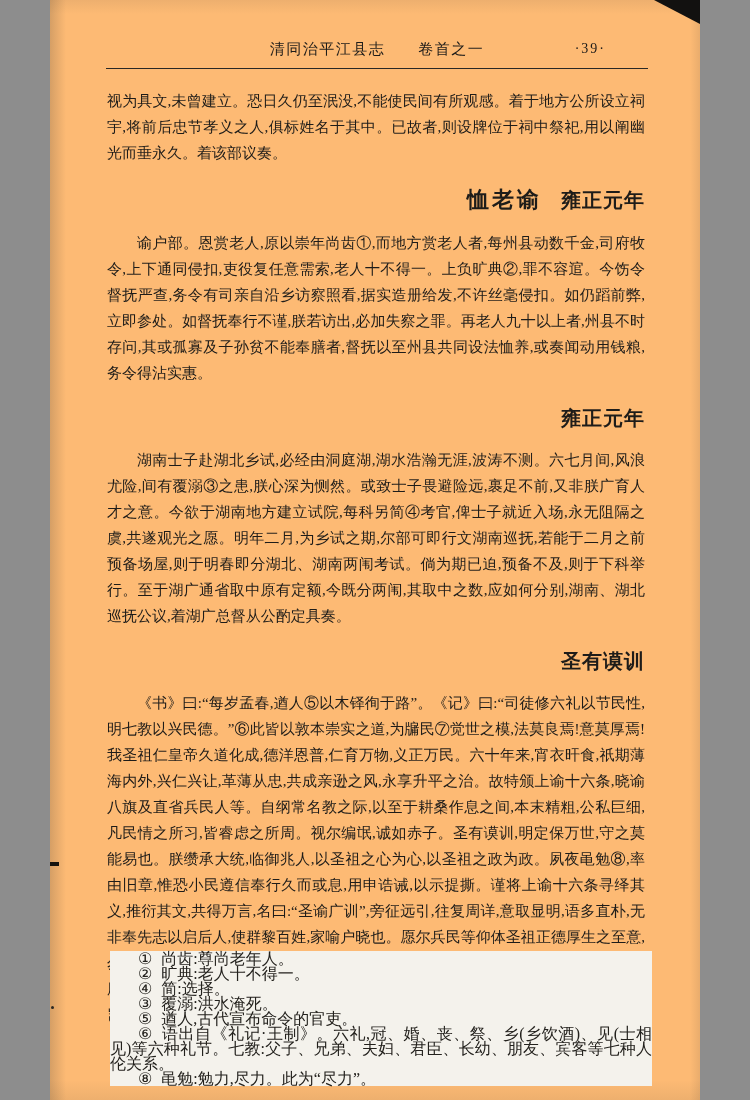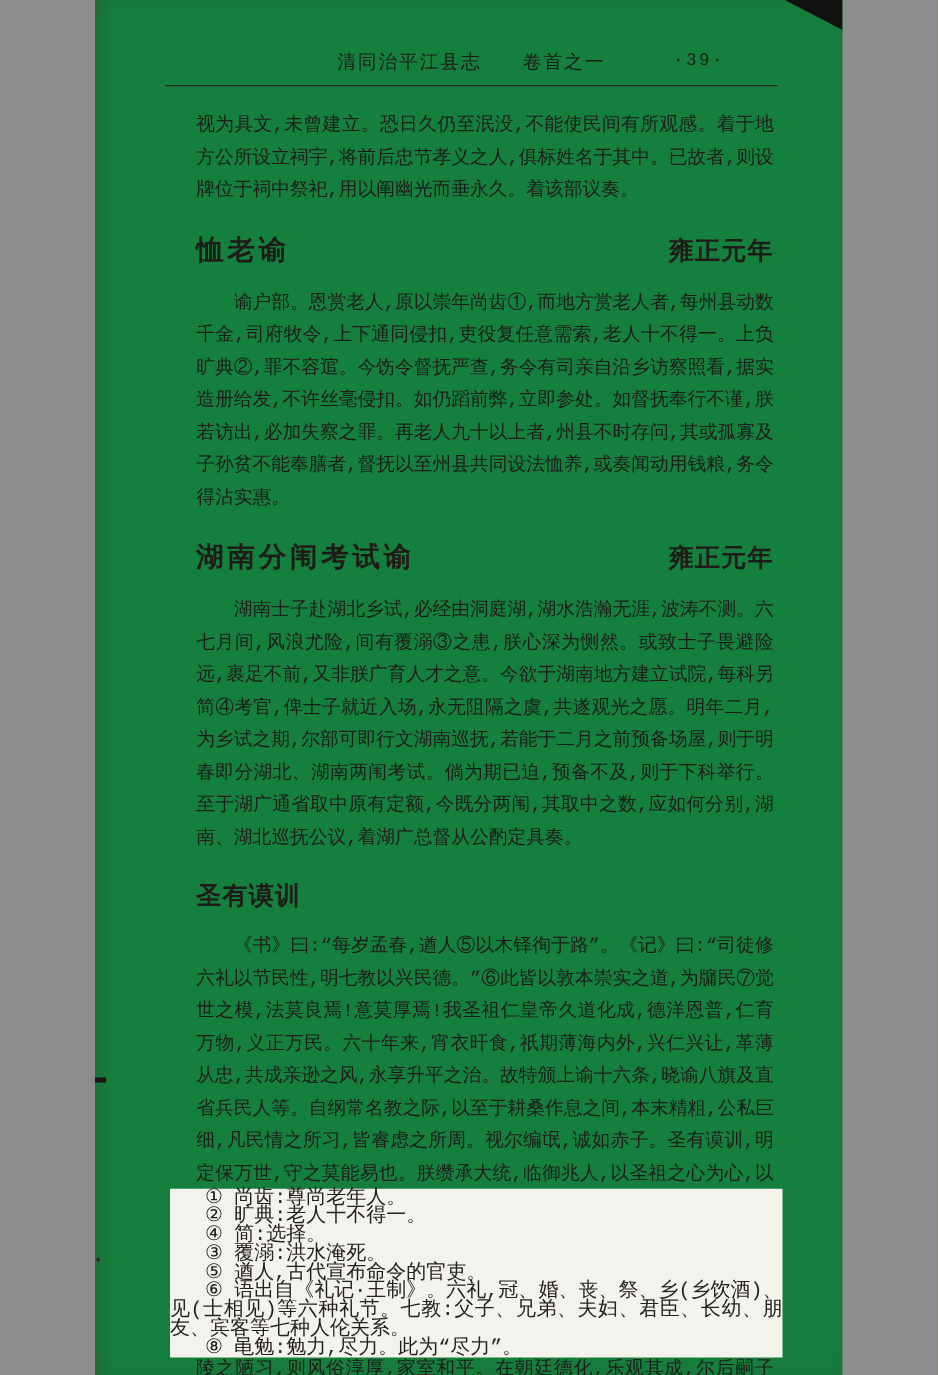--- a/index.html
+++ b/index.html
@@ -1,37 +1,37 @@
 <!DOCTYPE html>
 <html><head>
 <meta charset="utf-8">
 <style>
   html,body{margin:0;padding:0;background:#8d8d8d;}
   .page{
-    position:relative;width:598px;height:1100px;margin:0 auto;
-    background:#15803d;overflow:hidden;
-    font-family:Liberation Mono, monospace;color:#1e1c19;
+    position:relative;width:650px;height:1100px;margin:0 auto;
+    background:#fdba74;overflow:hidden;
+    font-family:Liberation Serif, serif;color:#1e1c19;
   }
   .page::before{
     content:"";position:absolute;inset:0;pointer-events:none;
     background:
       linear-gradient(90deg,rgba(55,50,42,.20) 0,rgba(55,50,42,0) 16px),
       linear-gradient(270deg,rgba(55,50,42,.10) 0,rgba(55,50,42,0) 10px),
       linear-gradient(180deg,rgba(55,50,42,.08) 0,rgba(55,50,42,0) 14px,rgba(55,50,42,0) 1080px,rgba(55,50,42,.08) 1100px);
   }
   .page-header{
     position:absolute;top:40px;left:56px;right:52px;
     text-align:center;font-size:15px;letter-spacing:1.5px;
     padding-bottom:9px;border-bottom:1.5px solid #2a2824;
   }
   .page-num{position:absolute;right:42px;top:1px;font-size:14px;letter-spacing:2px;}
-  .content{position:absolute;top:88px;left:57px;right:55px;margin-left:24px;}
+  .content{position:absolute;top:88px;left:57px;right:55px;}
   .para{margin:0;font-size:15px;line-height:26px;text-align:justify;}
   .para.indent{text-indent:2em;}
-  .section-heading{display:flex;justify-content:space-between;align-items:baseline;gap:48px;margin:19px 0 15px;}
+  .section-heading{display:flex;justify-content:flex-end;align-items:baseline;gap:19px;margin:19px 0 15px;}
   .sec-title{font-size:22px;font-weight:bold;letter-spacing:3px;}
   .sec-era{font-size:20px;font-weight:bold;letter-spacing:1px;}
   .footnotes{position:absolute;left:60px;right:48px;bottom:14px;font-size:16px;line-height:15px;color:#23211d;background:#f4f2ec;}
   .fn{text-indent:28px;text-align:justify;}
   .fn-marker{margin-right:9px;}
   .artifact-corner{position:absolute;top:0;right:0;width:0;height:0;border-top:24px solid #121110;border-left:46px solid transparent;z-index:5;}
   .artifact-dash{position:absolute;left:0;top:862px;width:9px;height:4px;background:#15130f;z-index:5;}
   .artifact-speck{position:absolute;left:1px;top:1006px;width:3px;height:3px;background:#2b2822;border-radius:50%;z-index:5;}
 </style>
 </head>
@@ -52,21 +52,20 @@
 
     <p class="para">视为具文,未曾建立。恐日久仍至泯没,不能使民间有所观感。着于地方公所设立祠宇,将前后忠节孝义之人,俱标姓名于其中。已故者,则设牌位于祠中祭祀,用以阐幽光而垂永久。着该部议奏。</p>
 
     <div class="section-heading">
       <span class="sec-title">恤老谕</span>
       <span class="sec-era">雍正元年</span>
     </div>
     <p class="para indent">谕户部。恩赏老人,原以崇年尚齿①,而地方赏老人者,每州县动数千金,司府牧令,上下通同侵扣,吏役复任意需索,老人十不得一。上负旷典②,罪不容逭。今饬令督抚严查,务令有司亲自沿乡访察照看,据实造册给发,不许丝毫侵扣。如仍蹈前弊,立即参处。如督抚奉行不谨,朕若访出,必加失察之罪。再老人九十以上者,州县不时存问,其或孤寡及子孙贫不能奉膳者,督抚以至州县共同设法恤养,或奏闻动用钱粮,务令得沾实惠。</p>
 
     <div class="section-heading">
-      <span class="sec-title">湖南分闱考试谕</span>
       <span class="sec-era">雍正元年</span>
     </div>
     <p class="para indent">湖南士子赴湖北乡试,必经由洞庭湖,湖水浩瀚无涯,波涛不测。六七月间,风浪尤险,间有覆溺③之患,朕心深为恻然。或致士子畏避险远,裹足不前,又非朕广育人才之意。今欲于湖南地方建立试院,每科另简④考官,俾士子就近入场,永无阻隔之虞,共遂观光之愿。明年二月,为乡试之期,尔部可即行文湖南巡抚,若能于二月之前预备场屋,则于明春即分湖北、湖南两闱考试。倘为期已迫,预备不及,则于下科举行。至于湖广通省取中原有定额,今既分两闱,其取中之数,应如何分别,湖南、湖北巡抚公议,着湖广总督从公酌定具奏。</p>
 
     <div class="section-heading">
       <span class="sec-era">圣有谟训</span>
     </div>
     <p class="para indent">《书》曰:“每岁孟春,遒人⑤以木铎徇于路”。《记》曰:“司徒修六礼以节民性,明七教以兴民德。”⑥此皆以敦本崇实之道,为牖民⑦觉世之模,法莫良焉!意莫厚焉!我圣祖仁皇帝久道化成,德洋恩普,仁育万物,义正万民。六十年来,宵衣旰食,祇期薄海内外,兴仁兴让,革薄从忠,共成亲逊之风,永享升平之治。故特颁上谕十六条,晓谕八旗及直省兵民人等。自纲常名教之际,以至于耕桑作息之间,本末精粗,公私巨细,凡民情之所习,皆睿虑之所周。视尔编氓,诚如赤子。圣有谟训,明定保万世,守之莫能易也。朕缵承大统,临御兆人,以圣祖之心为心,以圣祖之政为政。夙夜黾勉⑧,率由旧章,惟恐小民遵信奉行久而或息,用申诰诫,以示提撕。谨将上谕十六条寻绎其义,推衍其文,共得万言,名曰:“圣谕广训”,旁征远引,往复周详,意取显明,语多直朴,无非奉先志以启后人,使群黎百姓,家喻户晓也。愿尔兵民等仰体圣祖正德厚生之至意,勿视为条教号令之虚文。共勉为谨身节用之庶人,尽除夫浮薄嚣陵之陋习,则风俗淳厚,家室和平。在朝廷德化,乐观其成,尔后嗣子孙,并受其福,积善之家,必有余庆,其理岂或爽哉!</p>
 
   </main>

